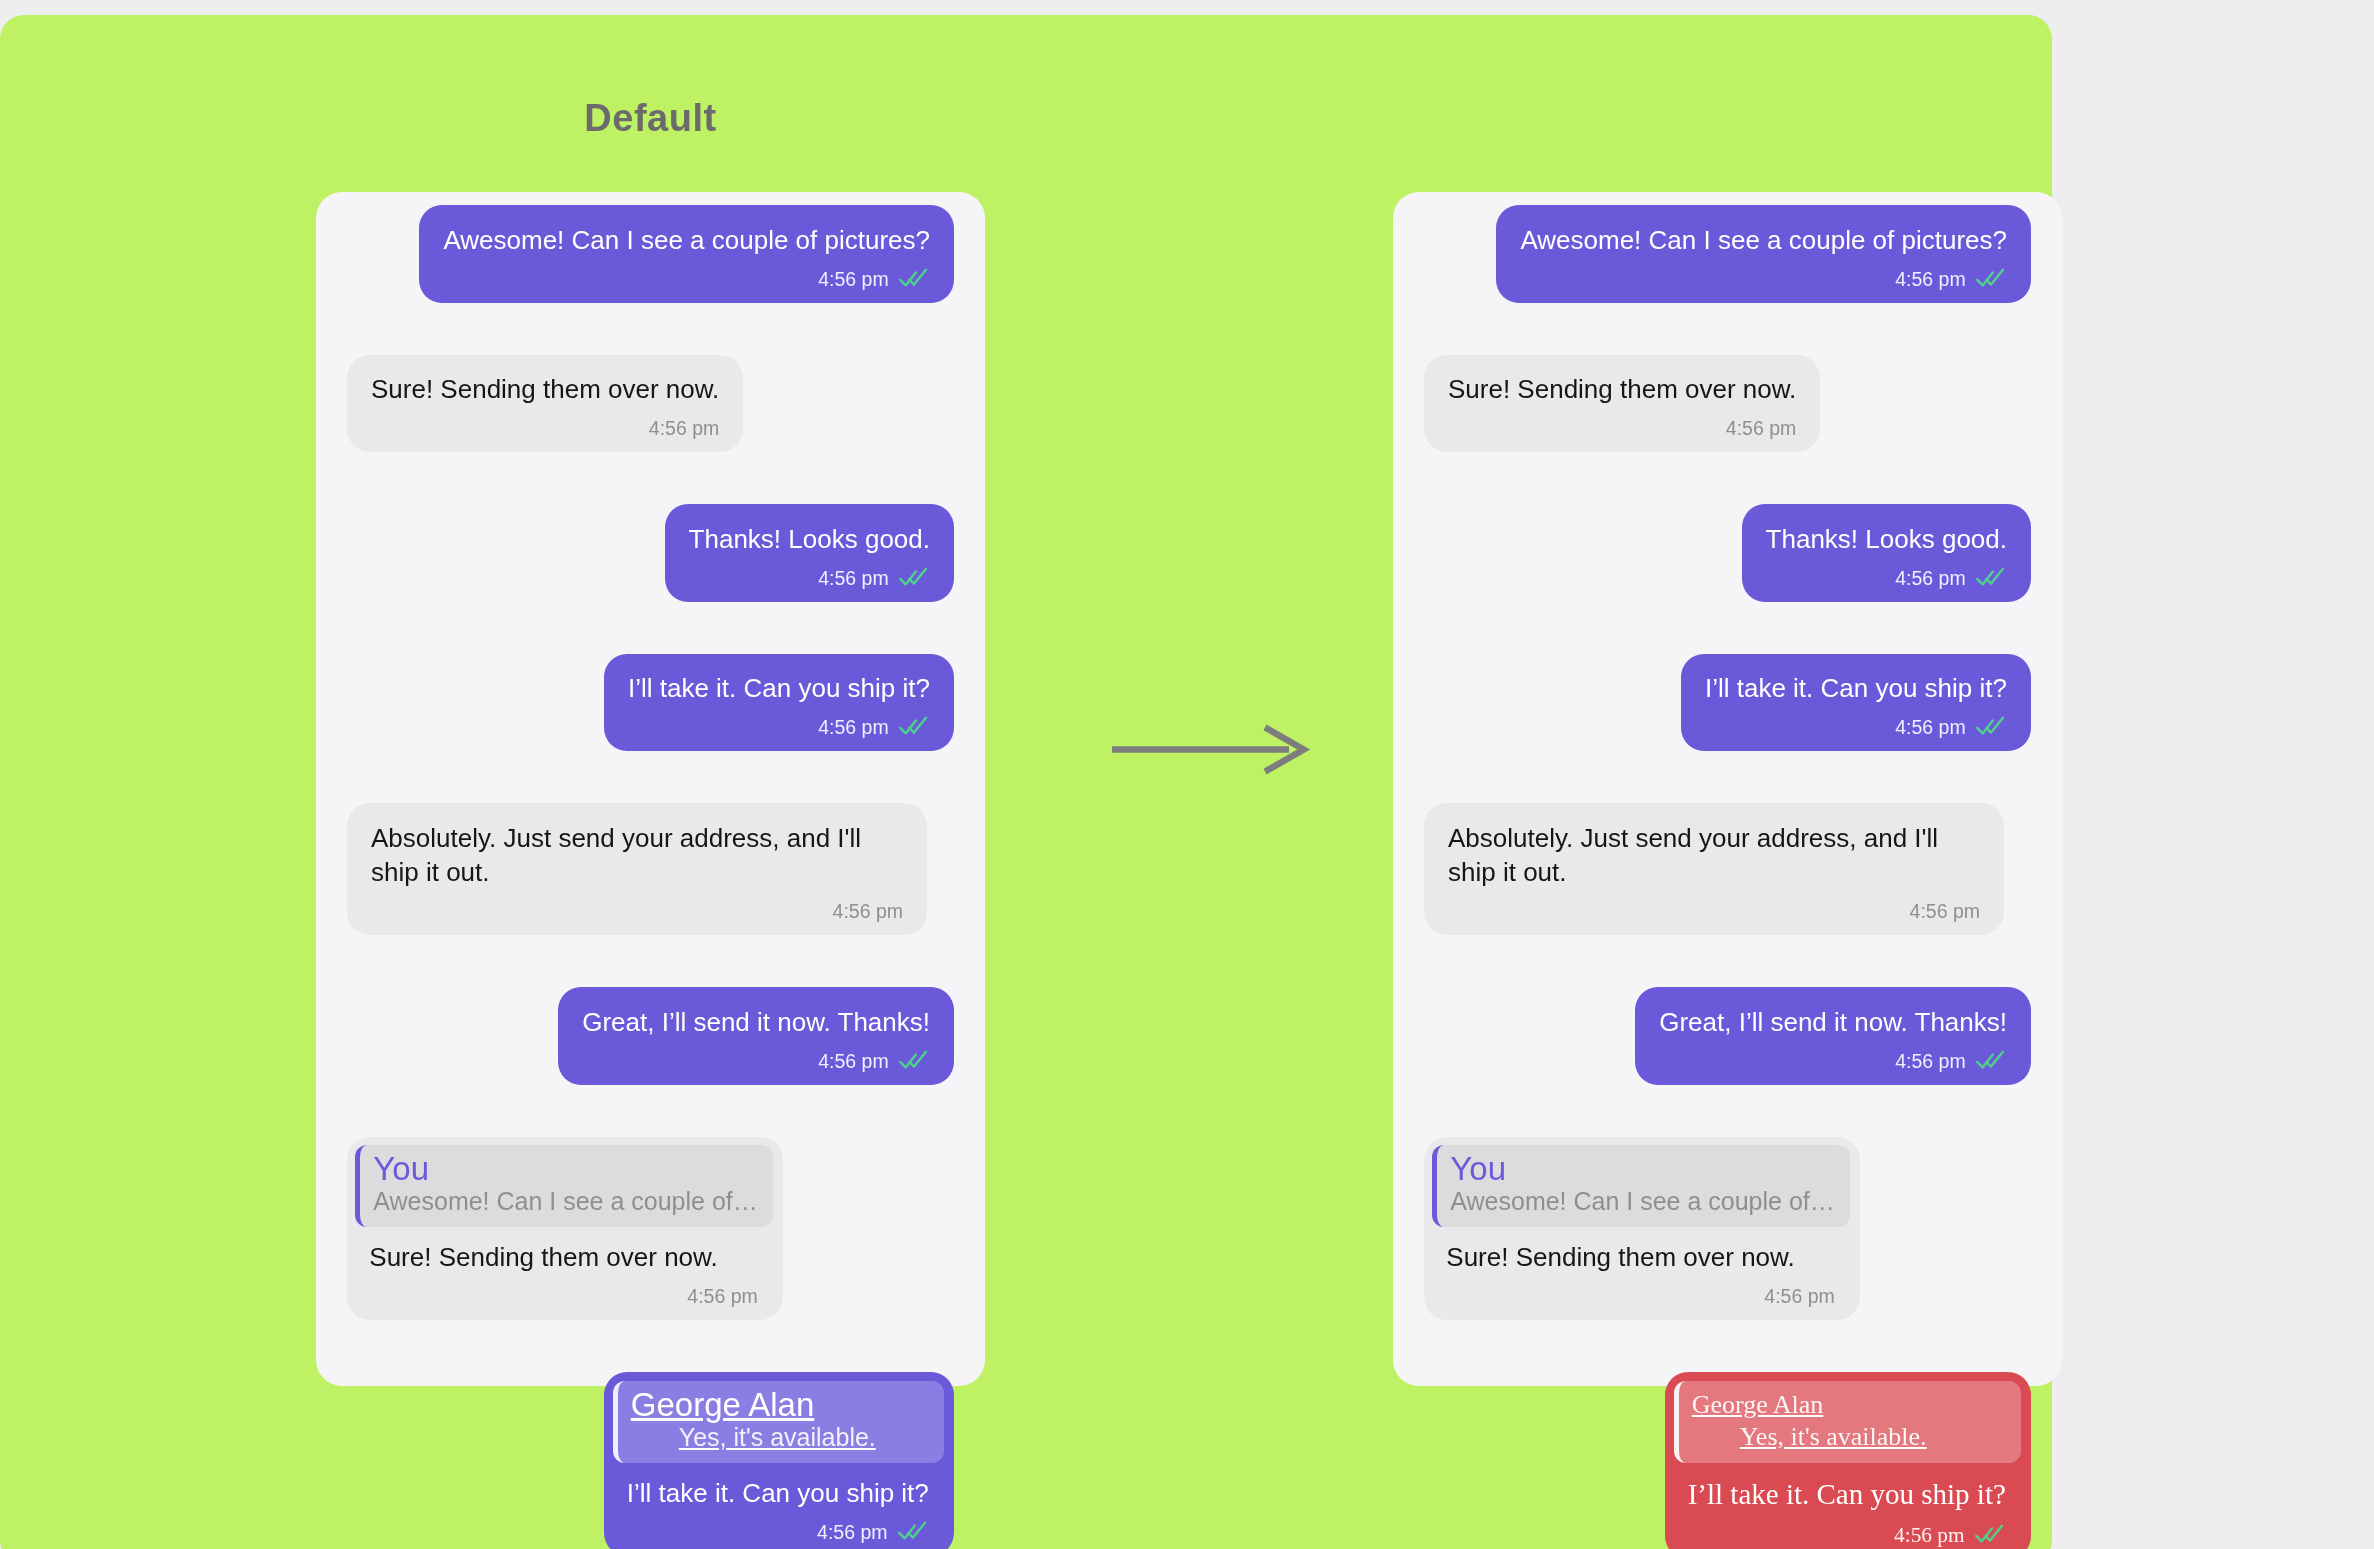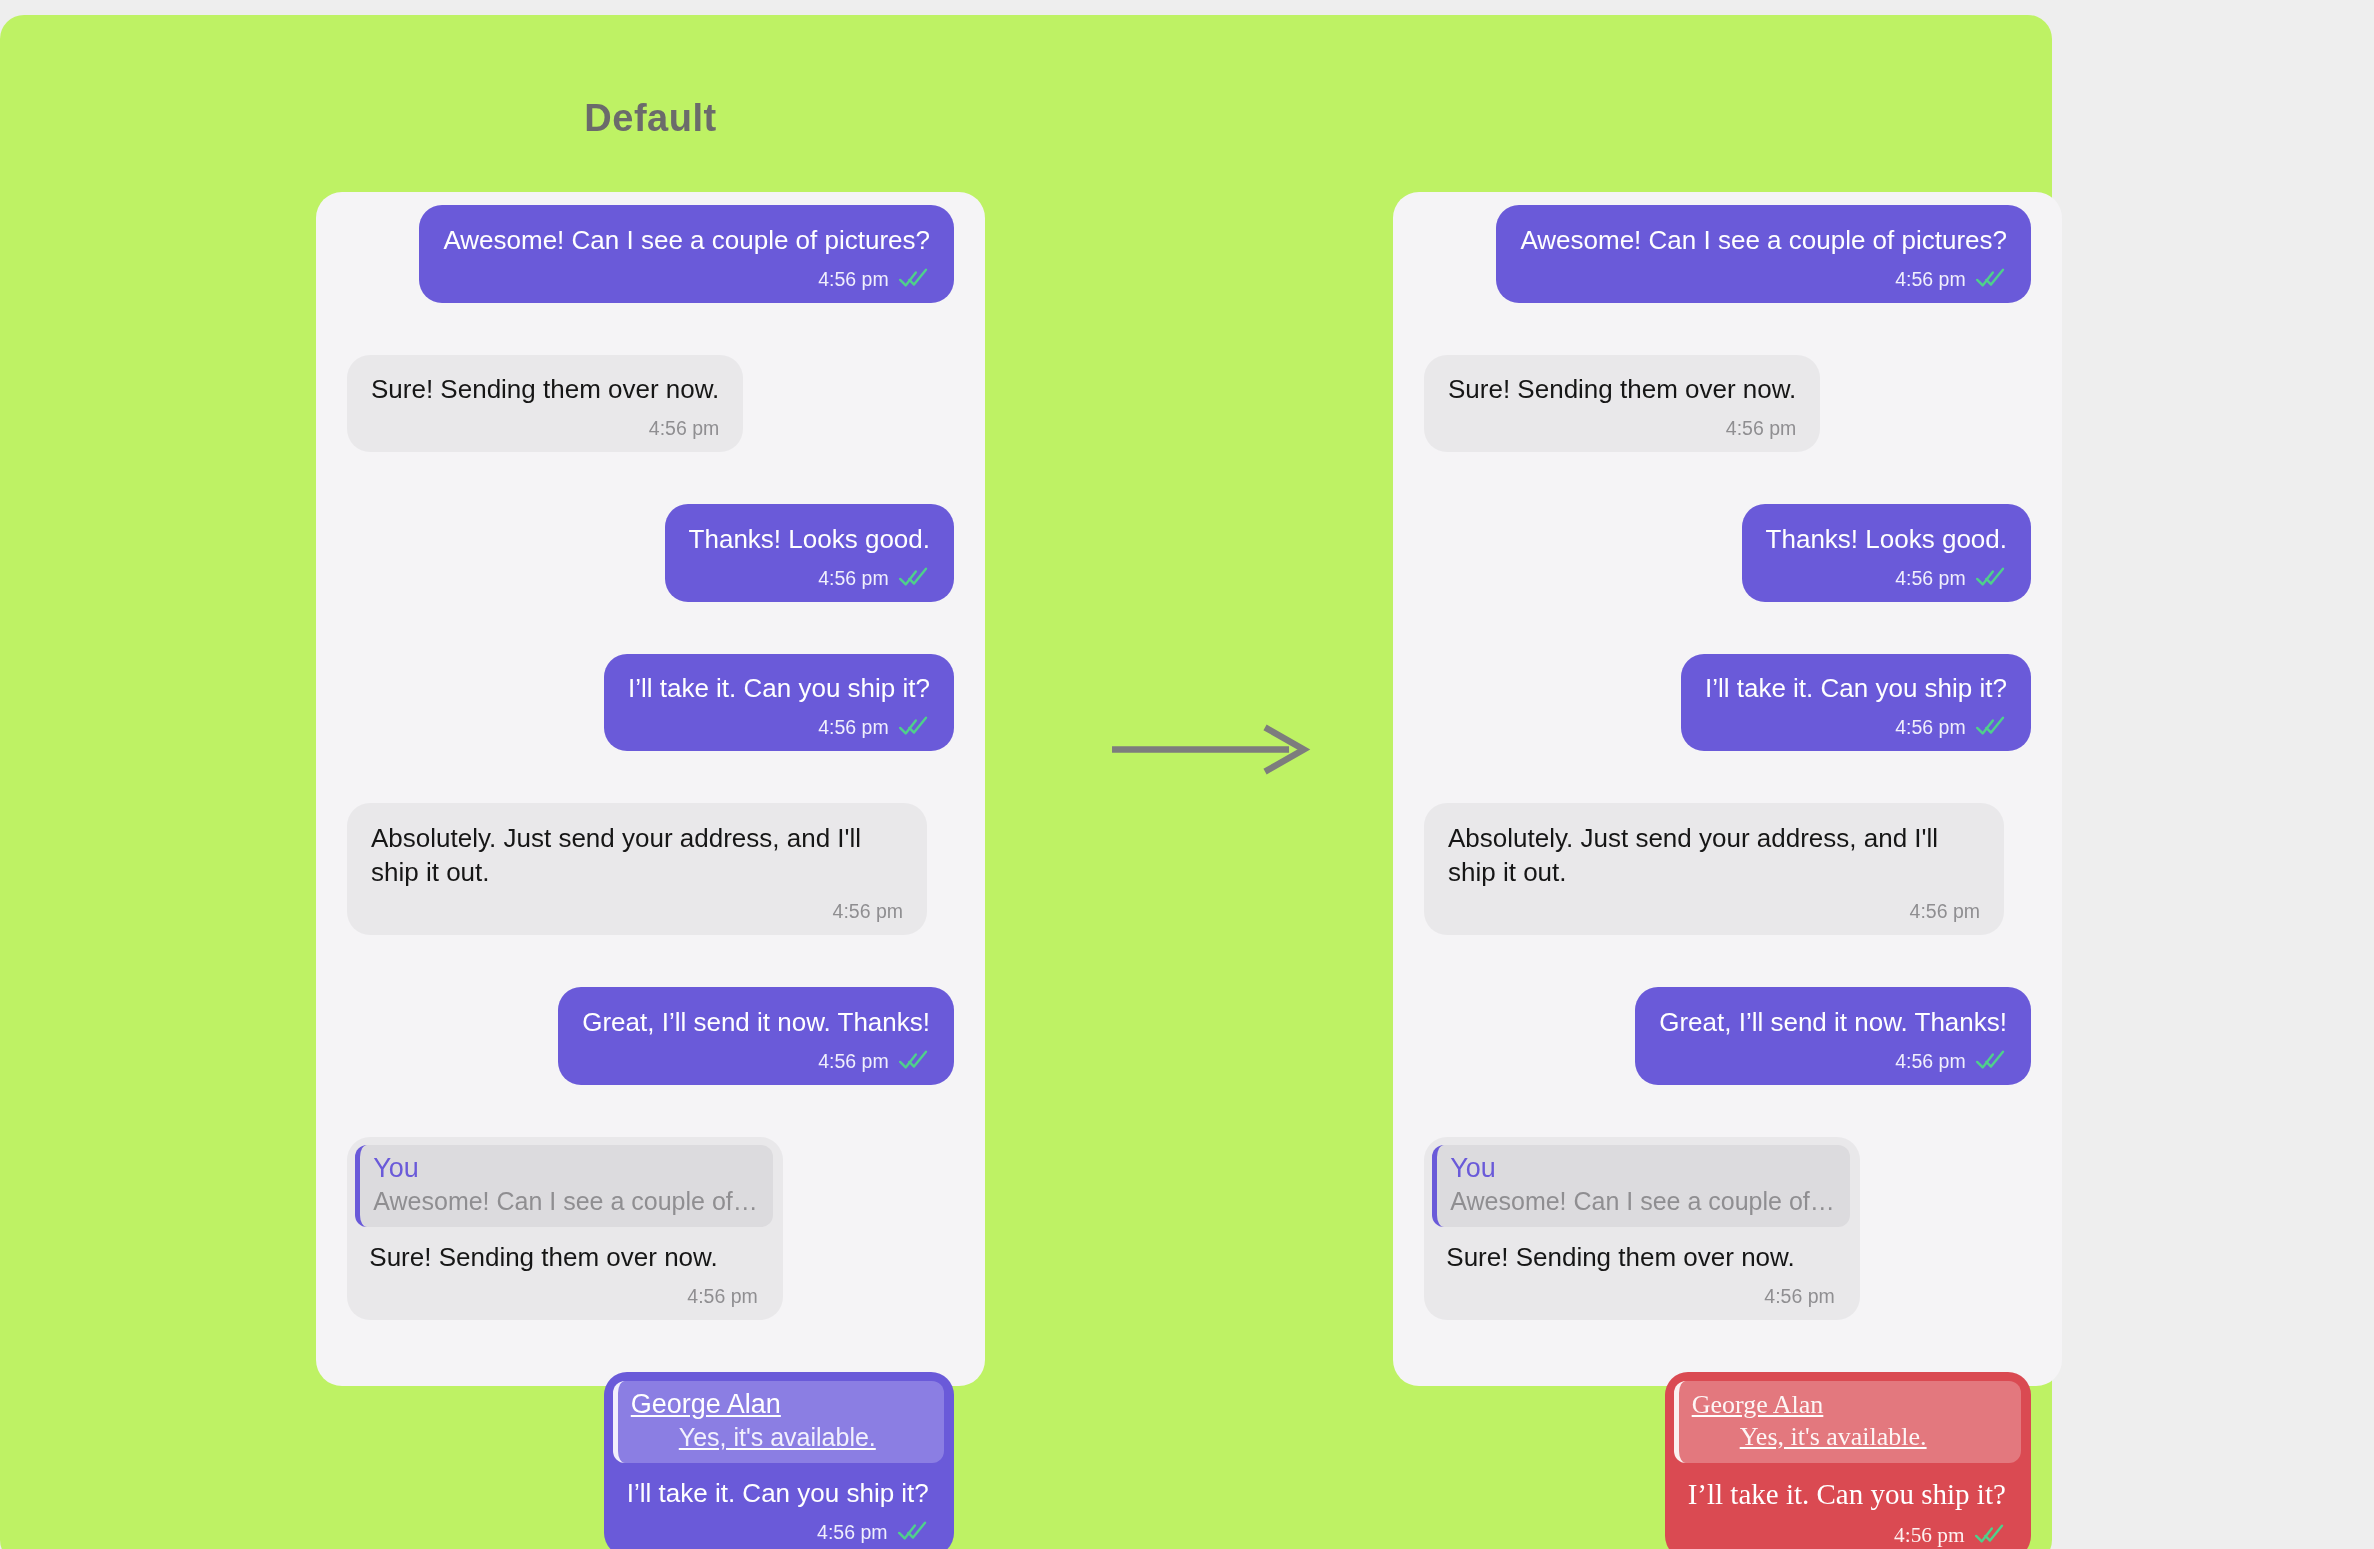--- a/index.html
+++ b/index.html
@@ -67,21 +67,21 @@
   
   .msg.has-quote { padding:8.3px 10.2px 11px 8.3px; }
   .quote {
     border-radius:12px;
     border-left:5.6px solid;
     padding:7.4px 15px 10.2px 13px;
     box-sizing:border-box;
   }
   .received .quote { background:#dcdbde; border-color:#6a5ad9; }
   .sent .quote     { background:#8b7ee3; border-color:#f1effc;text-decoration:underline; }
-  .q-author { font-size:27px; line-height:33px; font-weight:500; }
+  .q-author { font-size:33px; line-height:33px; font-weight:500; }
   .received .q-author { color:#6a5ad9; }
   .sent .q-author     { color:#ffffff; }
   .q-text { font-size:25px; line-height:32px; }
   .received .q-text { color:#8f8e91; white-space:nowrap; overflow:hidden; text-overflow:ellipsis; max-width:501px; }
   .sent .q-text     { color:#f2f1fd;margin-left:48px; }
   .q-body { padding:13px 15px 0 14px; }
 
   
   .msg.styled { background:#da4a52; font-family:"Liberation Serif", serif; }
   .msg.styled .text { font-size:29px; line-height:37px; }

